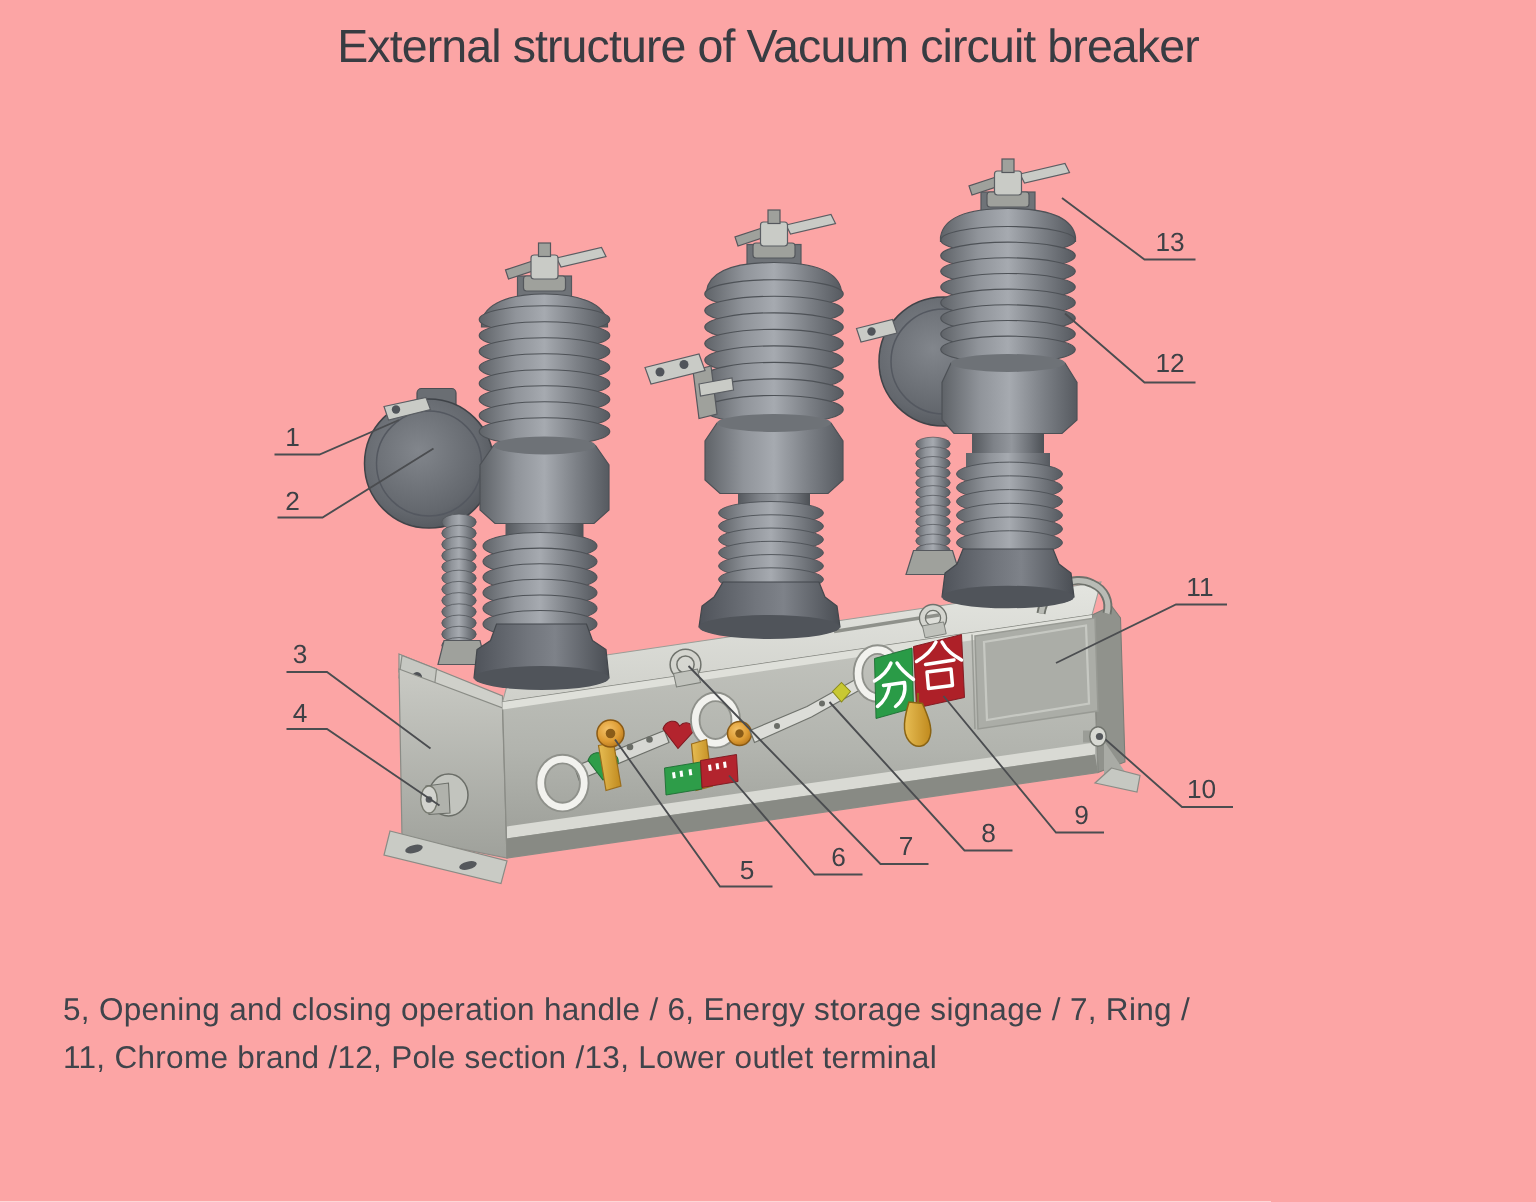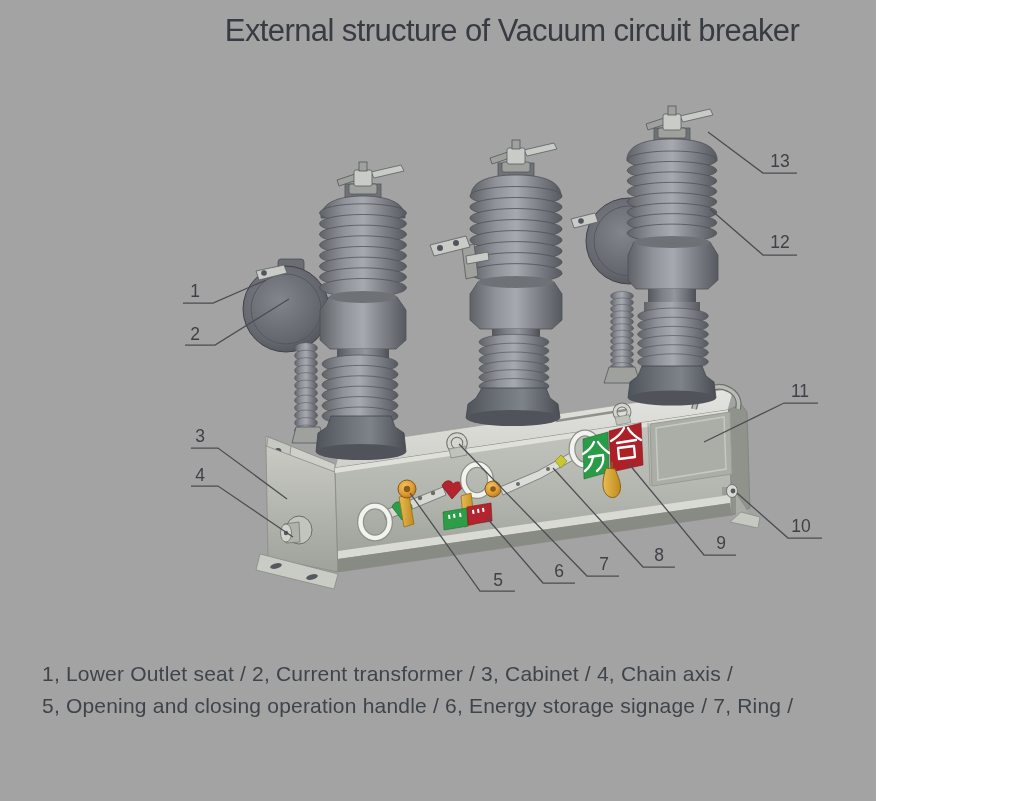--- a/index.html
+++ b/index.html
@@ -1,17 +1,17 @@
 <!DOCTYPE html>
 <html><head>
 <meta charset="utf-8">
 <style>
   html,body{margin:0;padding:0;background:#ffffff;}
-  .page{position:relative;width:848px;height:801px;background:#a3a3a3;overflow:hidden;
-        font-family:"Liberation Sans","DejaVu Sans",sans-serif;padding-left:28px;}
+  .page{position:relative;width:1024px;height:801px;background:#fca5a5;overflow:hidden;
+        font-family:"Liberation Sans","DejaVu Sans",sans-serif;}
   .title{position:absolute;top:13px;left:0;width:1024px;text-align:center;
          font-size:31px;font-weight:500;letter-spacing:-0.6px;color:#383c42;}
   .diagram{position:absolute;top:0;left:0;width:1024px;height:801px;}
   .legend{position:absolute;left:42px;top:658px;width:960px;color:#3f444b;
           font-size:21px;line-height:32px;letter-spacing:0.2px;}
   .legend p{margin:0;white-space:nowrap;}
   svg text.callout-num{font-family:"Liberation Sans","DejaVu Sans",sans-serif;
        font-size:17.5px;fill:#3e4146;text-anchor:middle;dominant-baseline:central;}
   svg .leader{fill:none;stroke:#4b4d50;stroke-width:1.25px;}
   svg .glyph{fill:none;stroke:#ffffff;stroke-width:2.3px;stroke-linecap:round;stroke-linejoin:round;}
@@ -338,16 +338,16 @@
           <text x="800" y="391" class="callout-num">11</text>
           <polyline points="710,209 763,255 797,255" class="leader"></polyline>
           <text x="780" y="242" class="callout-num">12</text>
           <polyline points="708,132 763,173 797,173" class="leader"></polyline>
           <text x="780" y="161" class="callout-num">13</text>
         </g>
   </svg>
   </div>
 
   <div class="legend">
-    <p>1, Lower Outlet seat / 2, Current transformer / 3, Cabinet / 4, Chain axis /</p>
     <p>5, Opening and closing operation handle / 6, Energy storage signage / 7, Ring /</p>
+    <p>11, Chrome brand /12, Pole section /13, Lower outlet terminal</p>
   </div>
 </div>
 
 </body></html>

